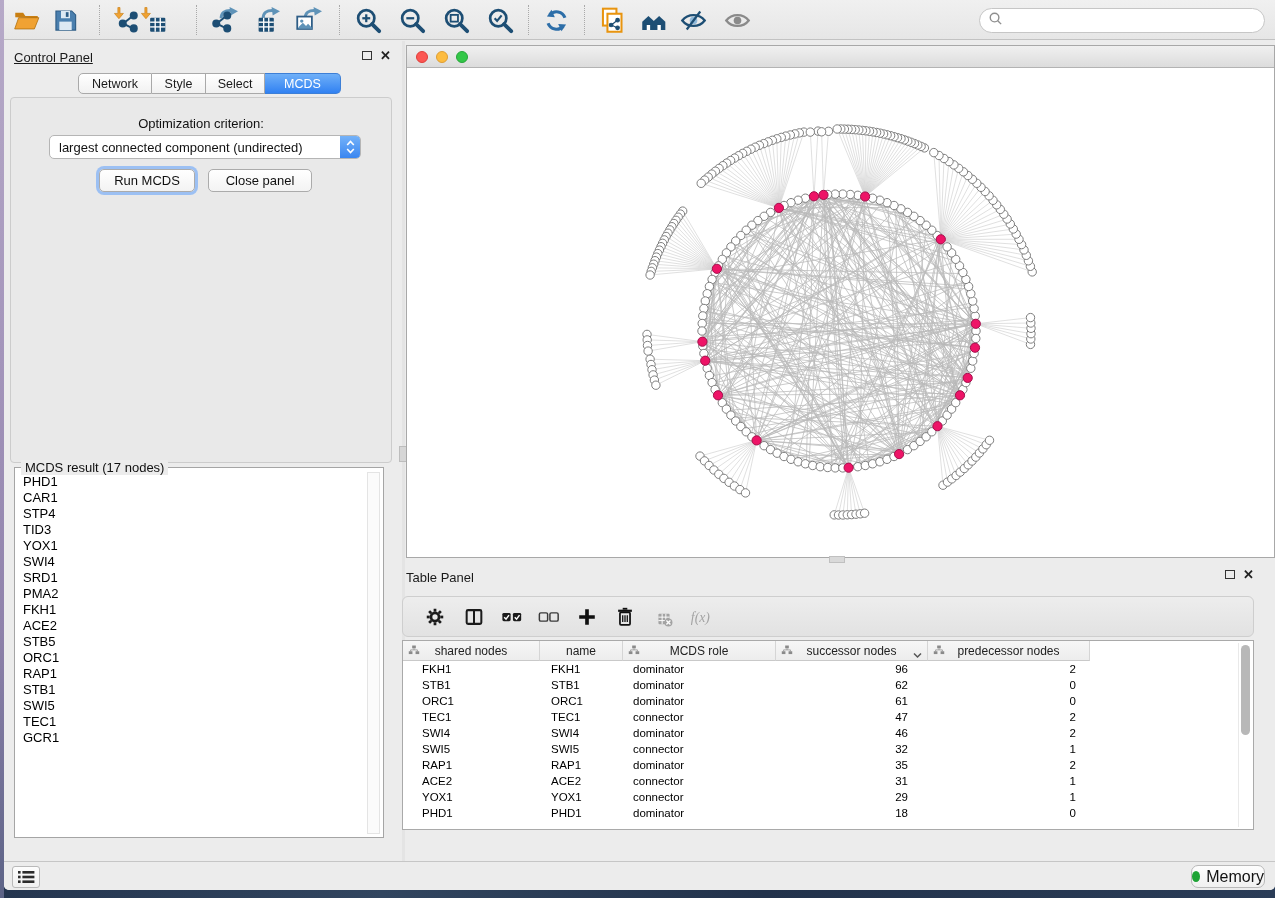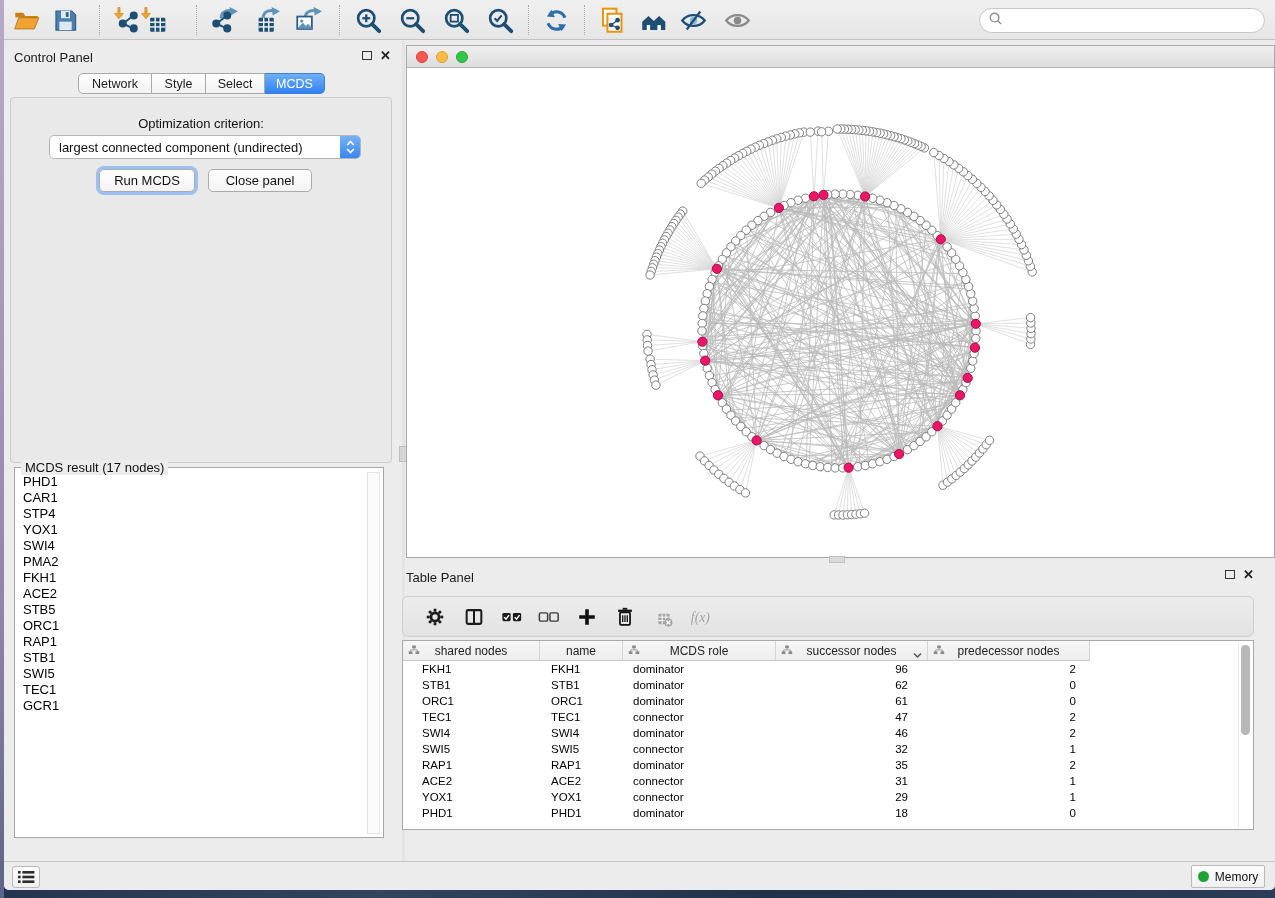--- a/index.html
+++ b/index.html
@@ -99,22 +99,22 @@
   #tp-thumb { position:absolute; left:1.5px; top:2px; width:9px; height:90px; background:#b8b8b8; border-radius:5px; }
   #tp-tabs { position:absolute; left:253px; top:272px; display:flex; height:22px; }
 
   
   #status-bar { position:absolute; left:4px; top:861px; width:1271px; height:29px;
          background:#ececec; border-top:1px solid #c6c6c6; border-radius:0 0 5px 5px; }
   #list-btn { position:absolute; left:8px; top:4px; width:28px; height:22px;
          background:linear-gradient(180deg,#fdfdfd,#f0f0f0); border:1px solid #b9b9b9; border-radius:3px;
          display:flex; align-items:center; justify-content:center; }
   #memory-btn { position:absolute; right:10px; top:3px; width:74px; height:23px;
-         background:linear-gradient(180deg,#fdfdfd,#f0f0f0); border:1px solid #b9b9b9; border-radius:2px;
-         display:flex; align-items:center; justify-content:center; gap:6px; font-size:12px; color:#111; }
+         background:linear-gradient(180deg,#fdfdfd,#f0f0f0); border:1px solid #b9b9b9; border-radius:7px;
+         display:flex; align-items:center; justify-content:center; gap:6px; font-size:16px; color:#111; }
   #memory-dot { width:11px; height:11px; border-radius:50%; background:#1ea335; }
 </style>
 </head>
 <body>
 
 <div id="stage">
   <div id="wallpaper-left"></div>
   <div id="app-window"></div>
 
   <div id="toolbar">
@@ -298,28 +298,28 @@
         </svg>
       </div>
       <div class="tb-sep" style="left: 95px;"></div>
       <div class="tb-sep" style="left: 192px;"></div>
       <div class="tb-sep" style="left: 335px;"></div>
       <div class="tb-sep" style="left: 524px;"></div>
       <div class="tb-sep" style="left: 580px;"></div>
     </div>
 
   <div id="control-panel">
-    <div class="panel-title" style="left:10px; top:9px;">Control Panel</div>
+    <div class="panel-title" style="left:10px; top:9px;text-decoration:underline;">Control Panel</div>
     <div class="float-box" style="left:358px; top:10px;"></div>
     <div class="close-x" style="left:376px; top:10px;">✕</div>
     <div class="seg-tabs" style="left:74px; top:32px;" id="cp-tabs">
         <div class="seg" style="width: 74px;">Network</div>
         <div class="seg" style="width: 54px;">Style</div>
         <div class="seg" style="width: 59px;">Select</div>
-        <div class="seg active" style="width: 60px;">MCDS</div>
+        <div class="seg active" style="width: 76px;">MCDS</div>
       </div>
 
     <div id="cp-content">
       <div id="opt-label">Optimization criterion:</div>
       <div id="opt-select">
         <span class="val">largest connected component (undirected)</span>
         <span id="opt-stepper">
           <svg width="9" height="16" viewBox="0 0 9 16">
             <path d="M1.2 6 L4.5 2.4 L7.8 6" fill="none" stroke="#fff" stroke-width="1.6"></path>
             <path d="M1.2 10 L4.5 13.6 L7.8 10" fill="none" stroke="#fff" stroke-width="1.6"></path>
@@ -329,22 +329,24 @@
       <div class="cp-btn" id="run-btn">Run MCDS</div>
       <div class="cp-btn" id="close-panel-btn">Close panel</div>
     </div>
 
     <div id="mcds-fieldset">
       <div id="mcds-legend">MCDS result (17 nodes)</div>
       <div id="mcds-list">
           <div class="row">PHD1</div>
           <div class="row">CAR1</div>
           <div class="row">STP4</div>
+          <div class="row">TID3</div>
           <div class="row">YOX1</div>
           <div class="row">SWI4</div>
+          <div class="row">SRD1</div>
           <div class="row">PMA2</div>
           <div class="row">FKH1</div>
           <div class="row">ACE2</div>
           <div class="row">STB5</div>
           <div class="row">ORC1</div>
           <div class="row">RAP1</div>
           <div class="row">STB1</div>
           <div class="row">SWI5</div>
           <div class="row">TEC1</div>
           <div class="row">GCR1</div>

